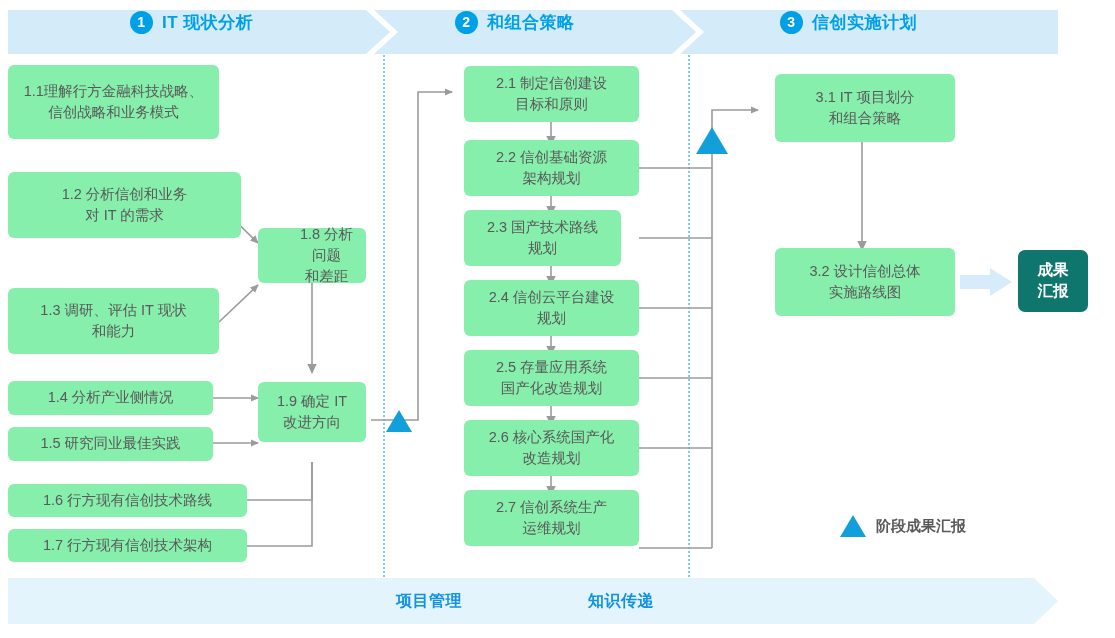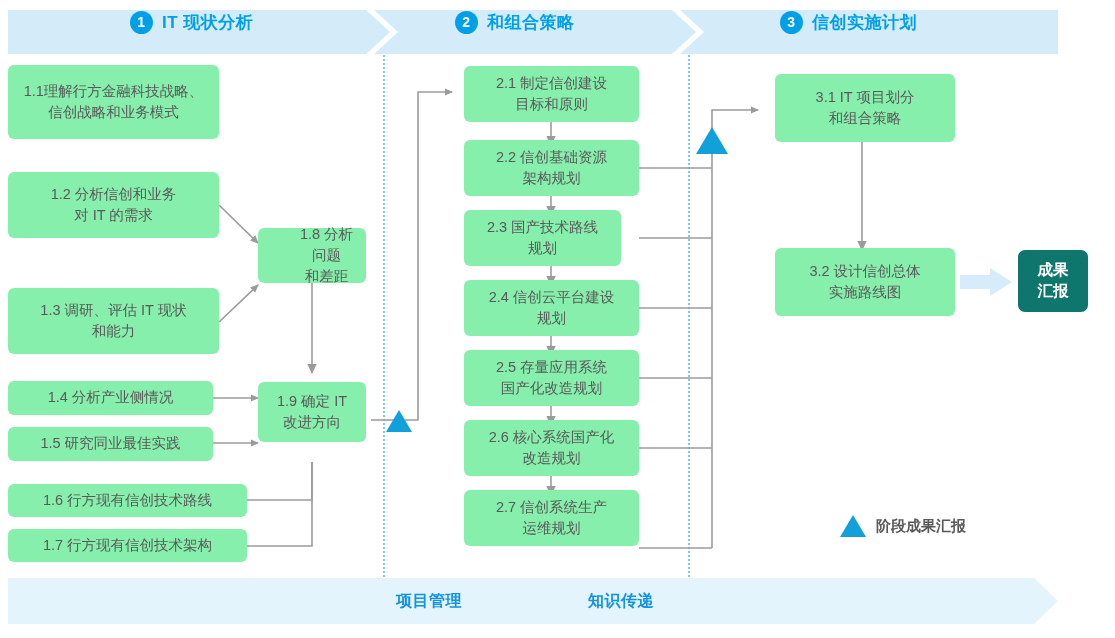--- a/index.html
+++ b/index.html
@@ -130,21 +130,21 @@
 
       <path d="M712,140 L712,548"></path>
 
       <path d="M712,140 L712,110 L758,110" marker-end="url(#ah)"></path>
 
       <path d="M862,142 L862,250" marker-end="url(#ahd)"></path>
     </g>
   </svg>
 
   <div class="box" style="left:8px;top:65px;width:211px;height:74px;">1.1理解行方金融科技战略、<br>信创战略和业务模式</div>
-  <div class="box" style="left:8px;top:172px;width:211px;height:66px;">1.2 分析信创和业务<br>对 IT 的需求</div>
+  <div class="box" style="left:8px;top:172px;width:233px;height:66px;">1.2 分析信创和业务<br>对 IT 的需求</div>
   <div class="box" style="left:8px;top:288px;width:211px;height:66px;">1.3 调研、评估 IT 现状<br>和能力</div>
   <div class="box" style="left:8px;top:381px;width:205px;height:34px;">1.4 分析产业侧情况</div>
   <div class="box" style="left:8px;top:427px;width:205px;height:34px;">1.5 研究同业最佳实践</div>
   <div class="box" style="left:8px;top:484px;width:239px;height:33px;">1.6 行方现有信创技术路线</div>
   <div class="box" style="left:8px;top:529px;width:239px;height:33px;">1.7 行方现有信创技术架构</div>
 
   <div class="box" style="left:258px;top:228px;width:108px;height:55px;padding-left:37px;">1.8 分析问题<br>和差距</div>
   <div class="box" style="left:258px;top:382px;width:108px;height:60px;">1.9 确定 IT<br>改进方向</div>
 
   <div class="box" style="left:464px;top:66px;width:175px;height:56px;">2.1 制定信创建设<br>目标和原则</div>

